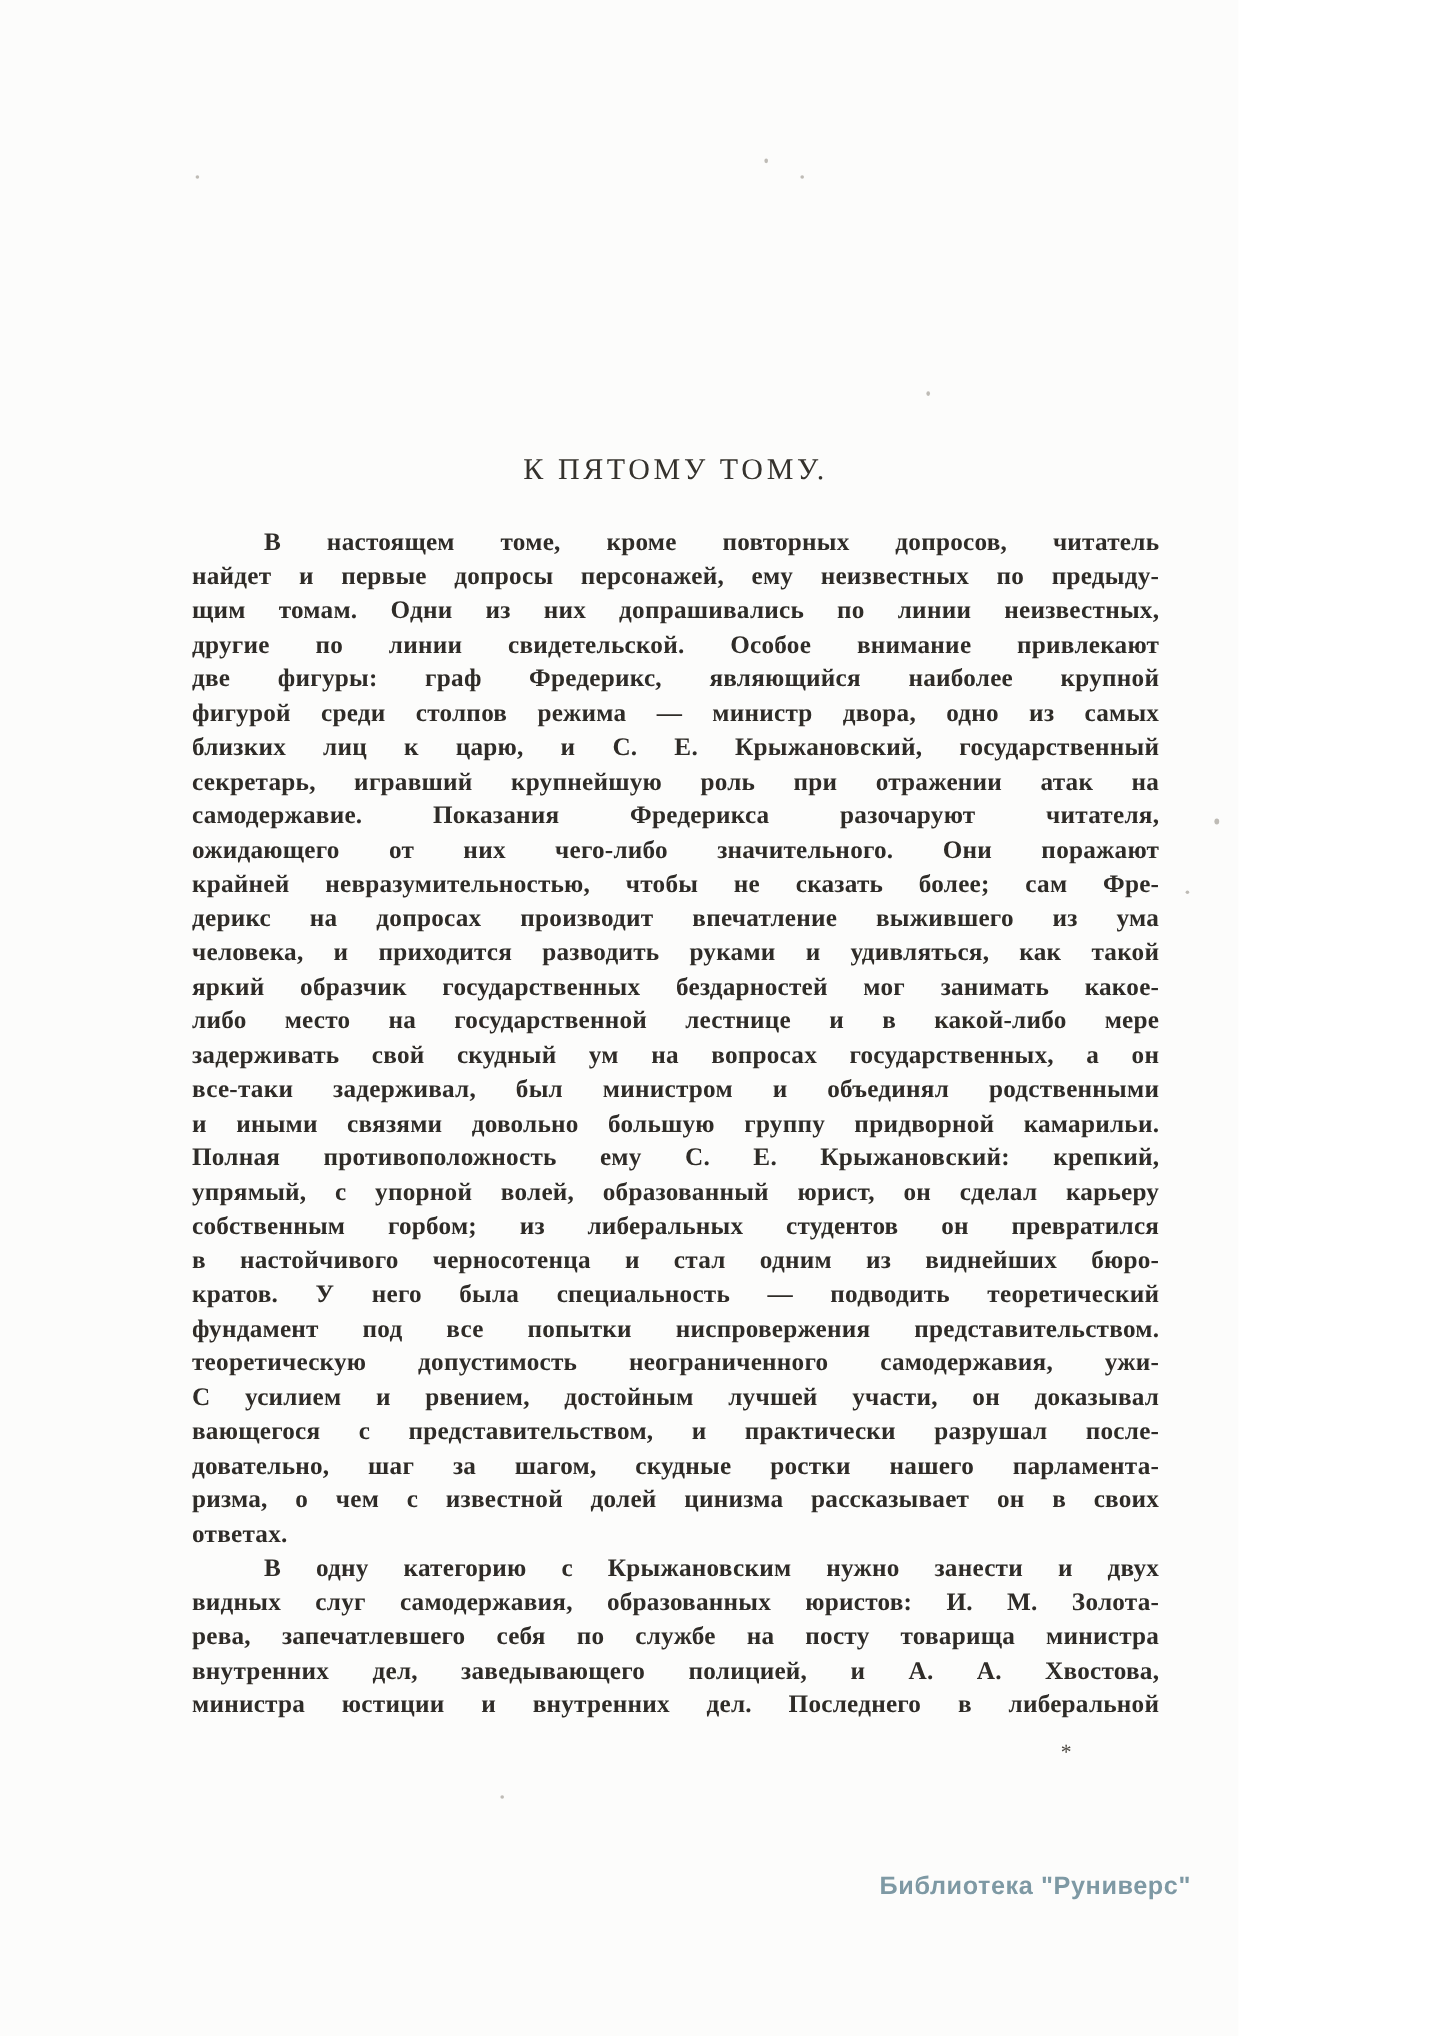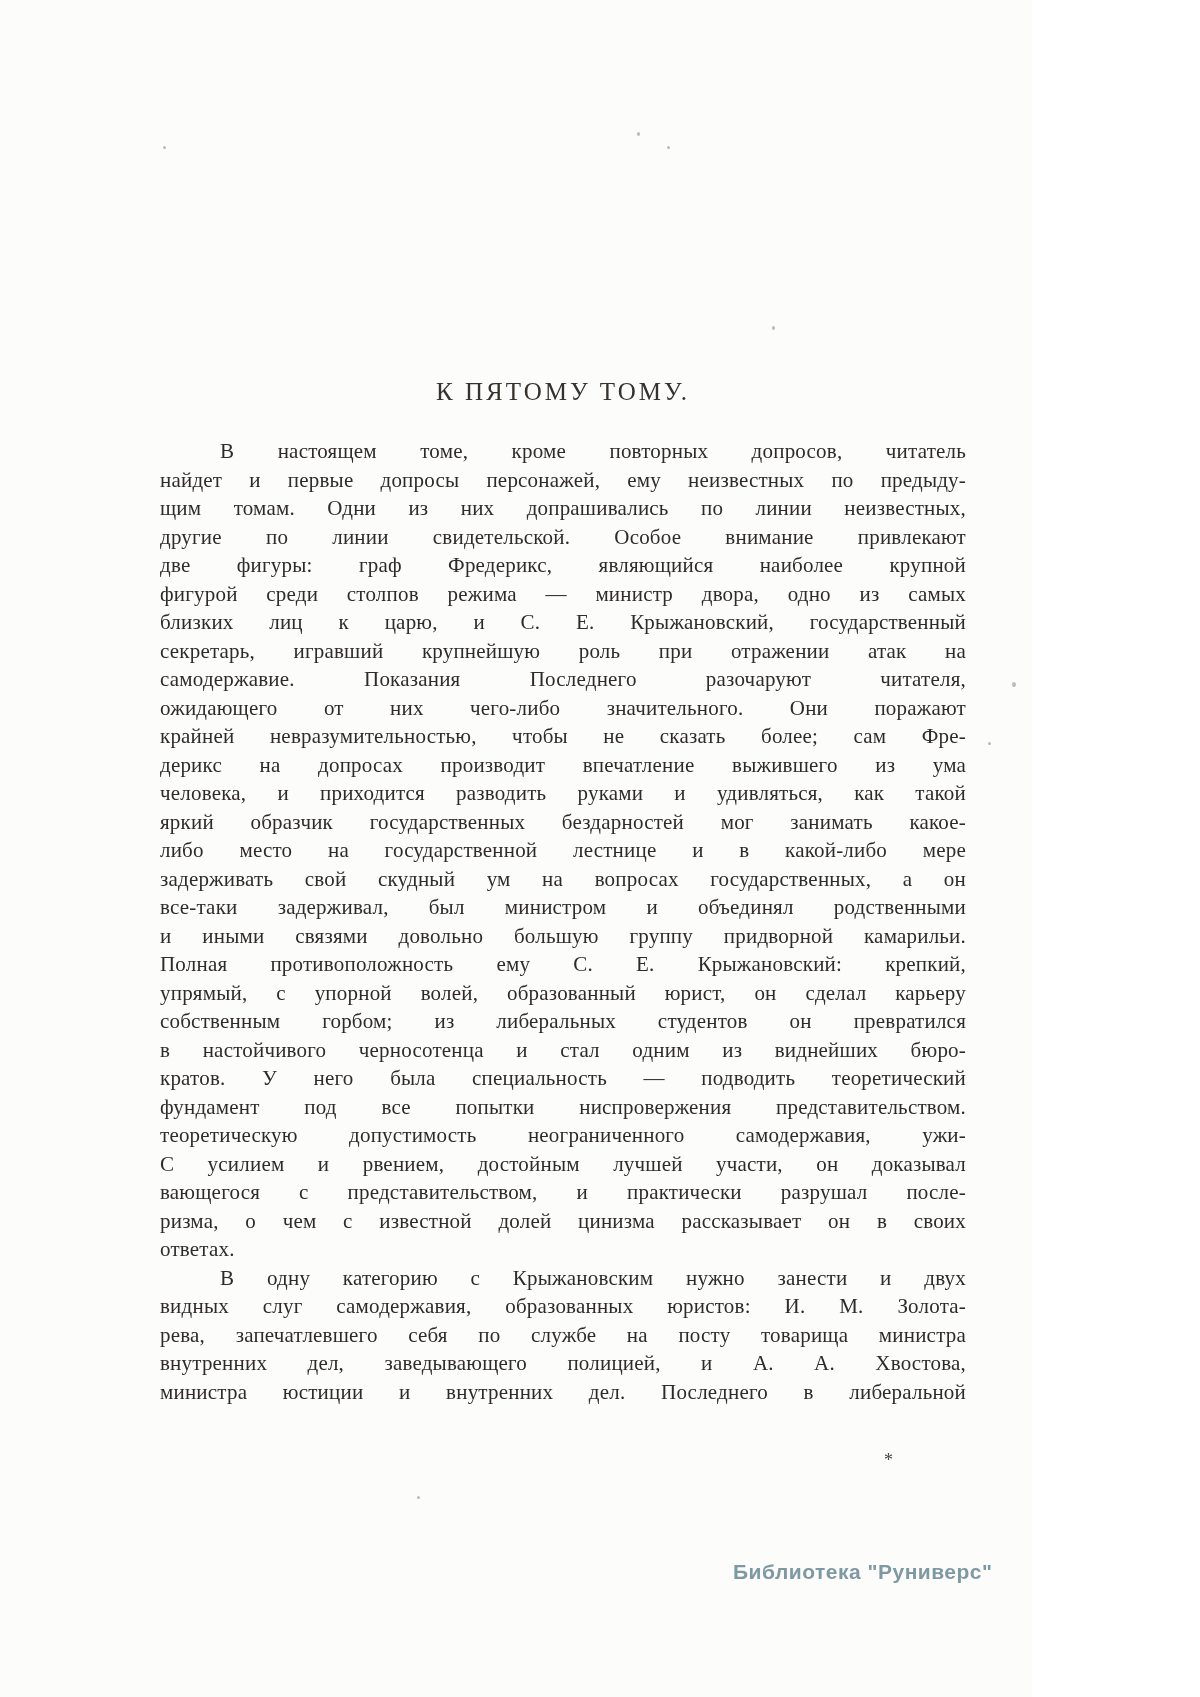--- a/index.html
+++ b/index.html
@@ -29,20 +29,21 @@
     color: #35322d;
   }
   .text-block {
     position: absolute;
     top: 437px;
     left: 160px;
     width: 806px;
     font-size: 21px;
     line-height: 28.5px;
     letter-spacing: 0.2px;
+    font-weight: bold;
   }
   .paragraph { margin: 0; }
   .line {
     text-align: justify;
     text-align-last: justify;
   }
   .line.first { text-indent: 60px; }
   .line.flush { text-align-last: left; }
   .footnote-mark {
     position: absolute;
@@ -85,39 +86,40 @@
   <div class="text-block" id="paragraphs">
       <div class="paragraph">
         <div class="line first">В настоящем томе, кроме повторных допросов, читатель</div>
         <div class="line">найдет и первые допросы персонажей, ему неизвестных по предыду-</div>
         <div class="line">щим томам. Одни из них допрашивались по линии неизвестных,</div>
         <div class="line">другие по линии свидетельской. Особое внимание привлекают</div>
         <div class="line">две фигуры: граф Фредерикс, являющийся наиболее крупной</div>
         <div class="line">фигурой среди столпов режима — министр двора, одно из самых</div>
         <div class="line">близких лиц к царю, и С. Е. Крыжановский, государственный</div>
         <div class="line">секретарь, игравший крупнейшую роль при отражении атак на</div>
-        <div class="line">самодержавие. Показания Последнего разочаруют читателя,</div>
+        <div class="line">самодержавие. Показания Фредерикса разочаруют читателя,</div>
         <div class="line">ожидающего от них чего-либо значительного. Они поражают</div>
         <div class="line">крайней невразумительностью, чтобы не сказать более; сам Фре-</div>
         <div class="line">дерикс на допросах производит впечатление выжившего из ума</div>
         <div class="line">человека, и приходится разводить руками и удивляться, как такой</div>
         <div class="line">яркий образчик государственных бездарностей мог занимать какое-</div>
         <div class="line">либо место на государственной лестнице и в какой-либо мере</div>
         <div class="line">задерживать свой скудный ум на вопросах государственных, а он</div>
         <div class="line">все-таки задерживал, был министром и объединял родственными</div>
         <div class="line">и иными связями довольно большую группу придворной камарильи.</div>
         <div class="line">Полная противоположность ему С. Е. Крыжановский: крепкий,</div>
         <div class="line">упрямый, с упорной волей, образованный юрист, он сделал карьеру</div>
         <div class="line">собственным горбом; из либеральных студентов он превратился</div>
         <div class="line">в настойчивого черносотенца и стал одним из виднейших бюро-</div>
         <div class="line">кратов. У него была специальность — подводить теоретический</div>
         <div class="line">фундамент под все попытки ниспровержения представительством.</div>
         <div class="line">теоретическую допустимость неограниченного самодержавия, ужи-</div>
         <div class="line">С усилием и рвением, достойным лучшей участи, он доказывал</div>
         <div class="line">вающегося с представительством, и практически разрушал после-</div>
+        <div class="line">довательно, шаг за шагом, скудные ростки нашего парламента-</div>
         <div class="line">ризма, о чем с известной долей цинизма рассказывает он в своих</div>
         <div class="line flush">ответах.</div>
       </div>
       <div class="paragraph">
         <div class="line first">В одну категорию с Крыжановским нужно занести и двух</div>
         <div class="line">видных слуг самодержавия, образованных юристов: И. М. Золота-</div>
         <div class="line">рева, запечатлевшего себя по службе на посту товарища министра</div>
         <div class="line">внутренних дел, заведывающего полицией, и А. А. Хвостова,</div>
         <div class="line">министра юстиции и внутренних дел. Последнего в либеральной</div>
       </div>

